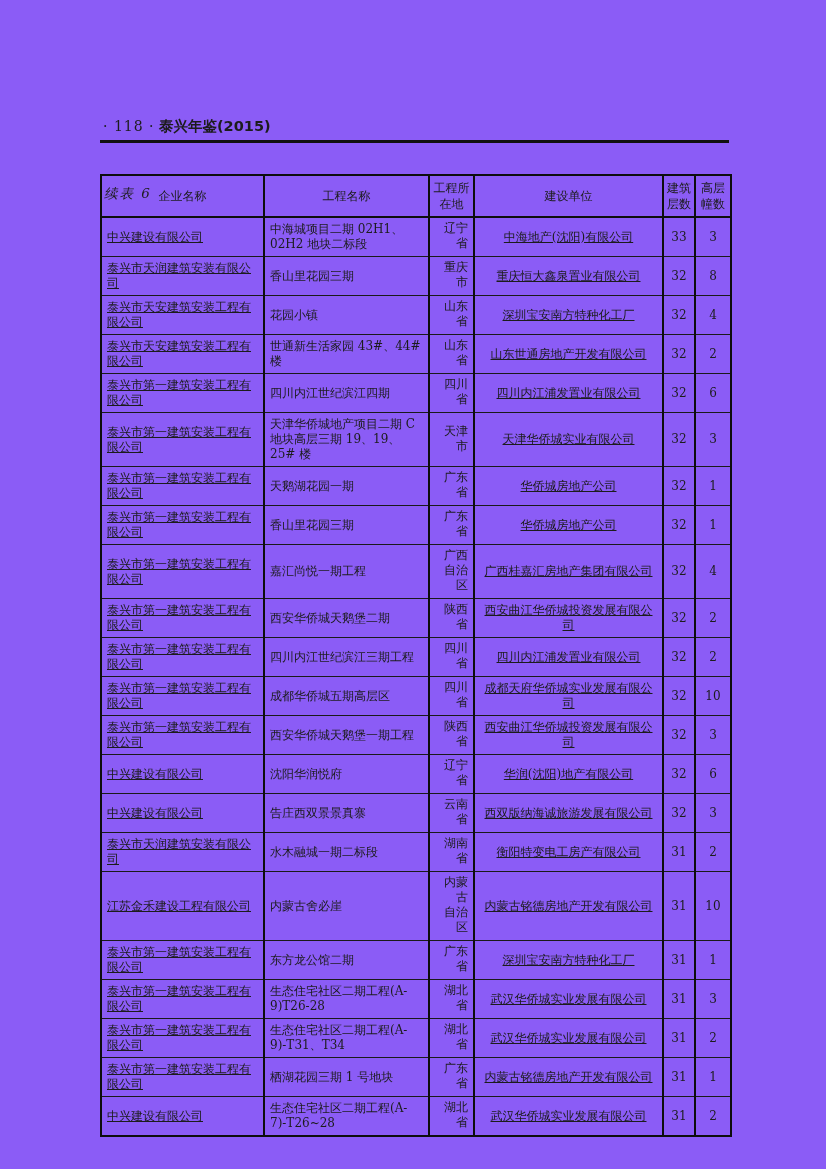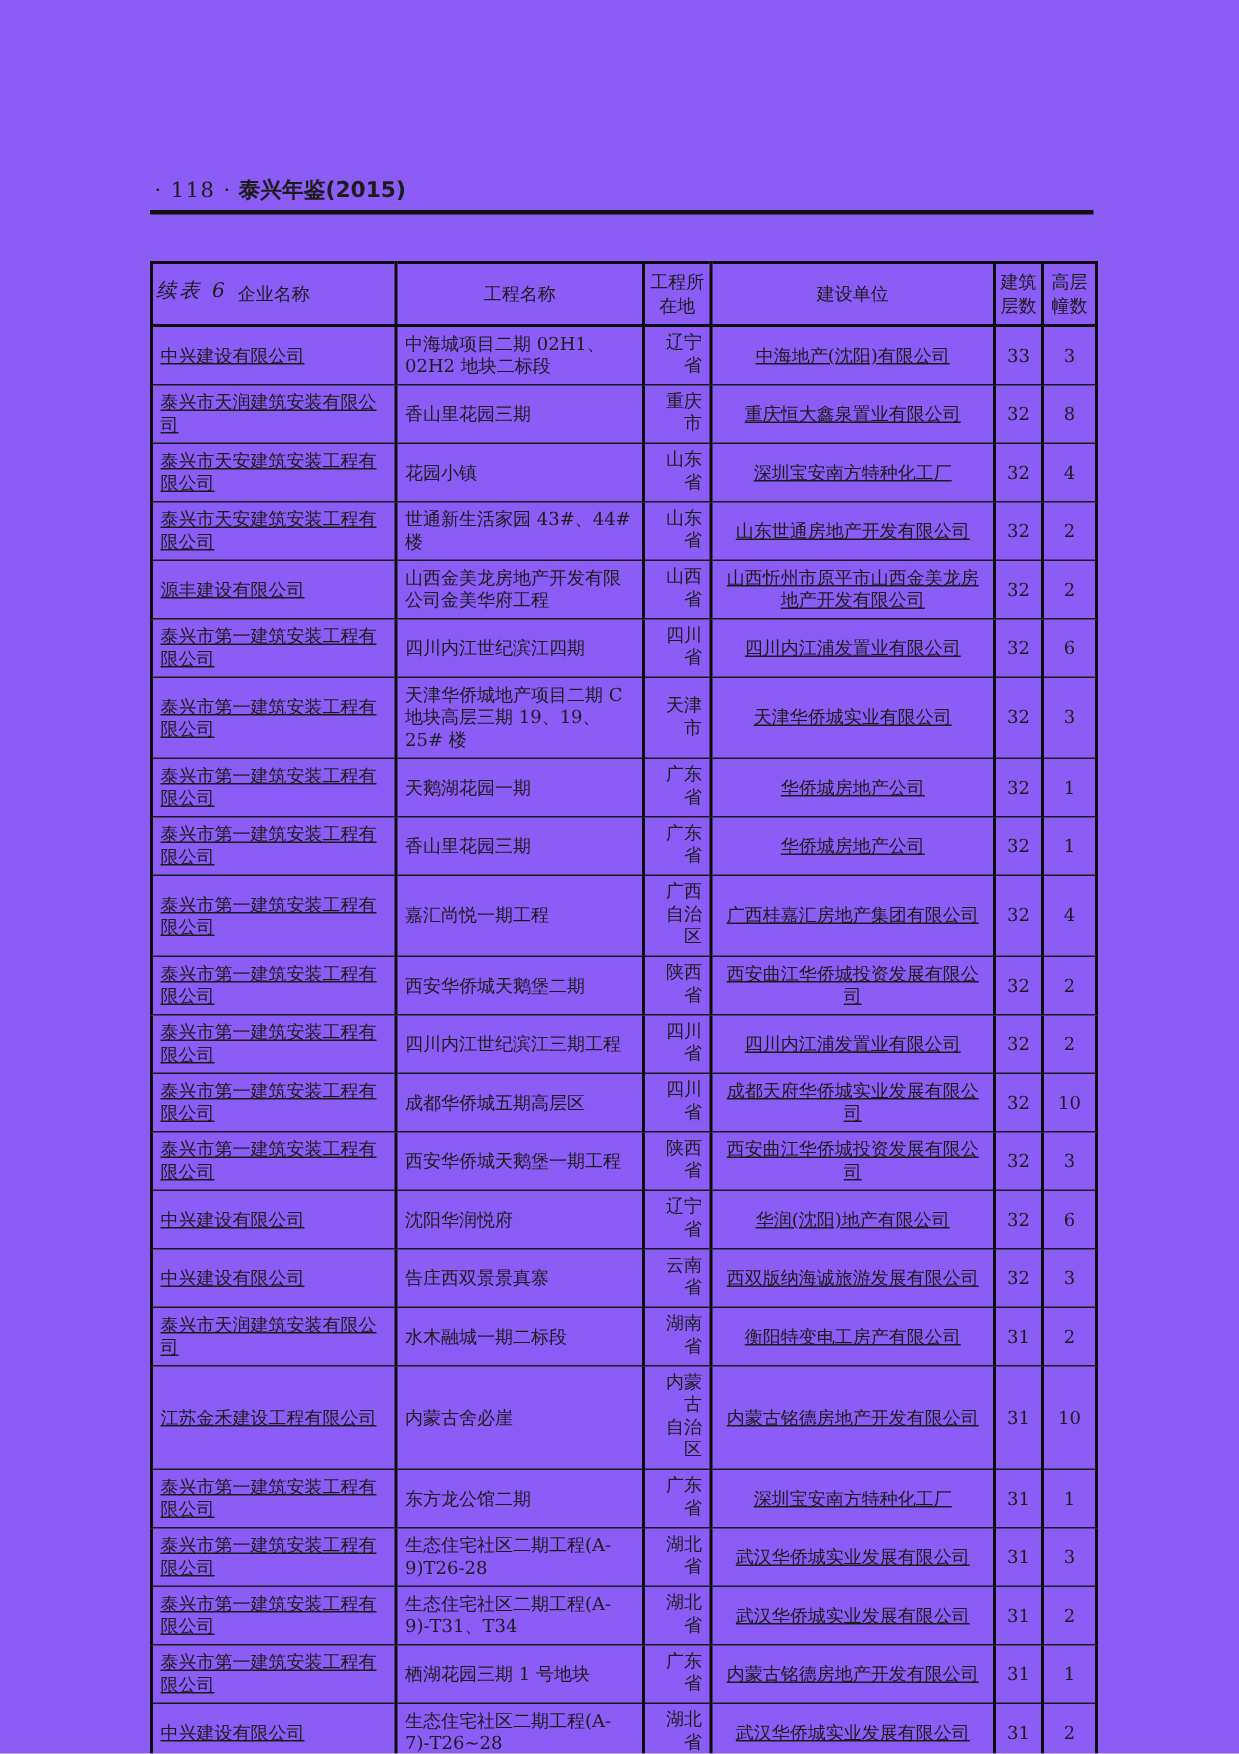--- a/index.html
+++ b/index.html
@@ -141,28 +141,20 @@
     </tr>
         <tr>
       <td class="c-company">泰兴市天安建筑安装工程有限公司</td>
       <td class="c-project">世通新生活家园 43#、44# 楼</td>
       <td class="c-location">山东省</td>
       <td class="c-builder">山东世通房地产开发有限公司</td>
       <td class="c-floors">32</td>
       <td class="c-towers">2</td>
     </tr>
         <tr>
-      <td class="c-company">源丰建设有限公司</td>
-      <td class="c-project">山西金美龙房地产开发有限公司金美华府工程</td>
-      <td class="c-location">山西省</td>
-      <td class="c-builder">山西忻州市原平市山西金美龙房地产开发有限公司</td>
-      <td class="c-floors">32</td>
-      <td class="c-towers">2</td>
-    </tr>
-        <tr>
       <td class="c-company">泰兴市第一建筑安装工程有限公司</td>
       <td class="c-project">四川内江世纪滨江四期</td>
       <td class="c-location">四川省</td>
       <td class="c-builder">四川内江浦发置业有限公司</td>
       <td class="c-floors">32</td>
       <td class="c-towers">6</td>
     </tr>
         <tr>
       <td class="c-company">泰兴市第一建筑安装工程有限公司</td>
       <td class="c-project">天津华侨城地产项目二期 C 地块高层三期 19、19、25# 楼</td>

